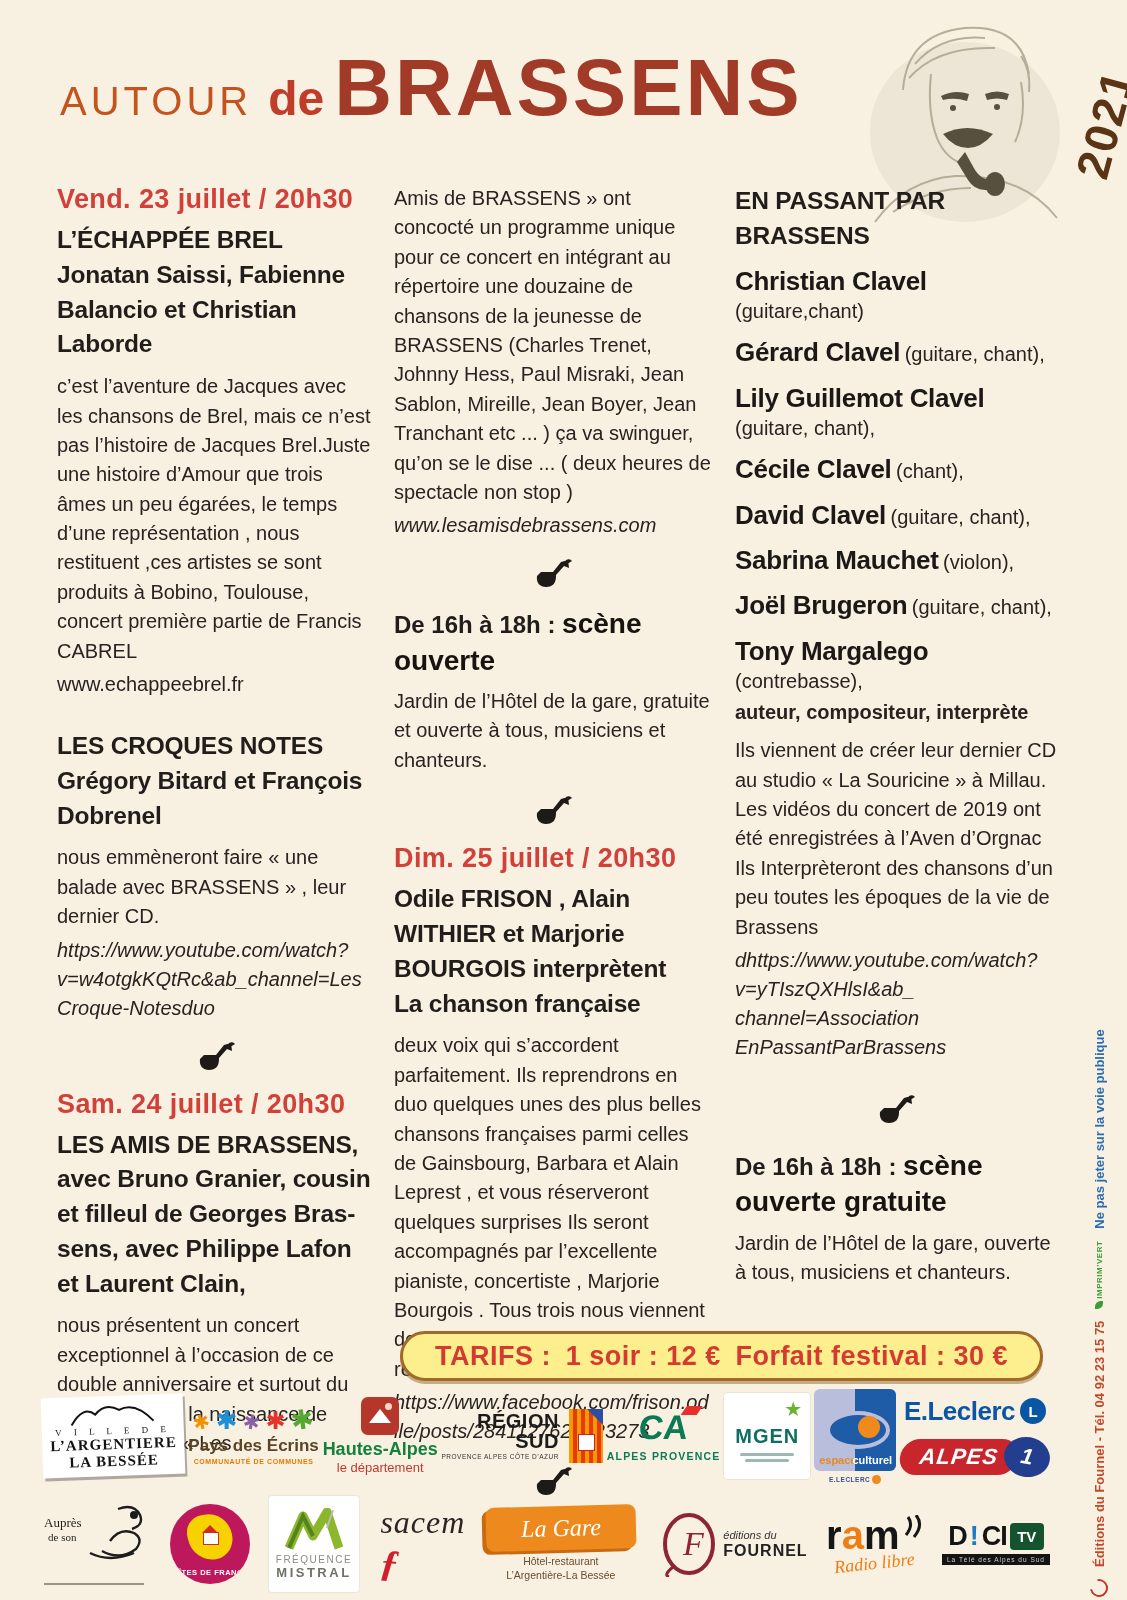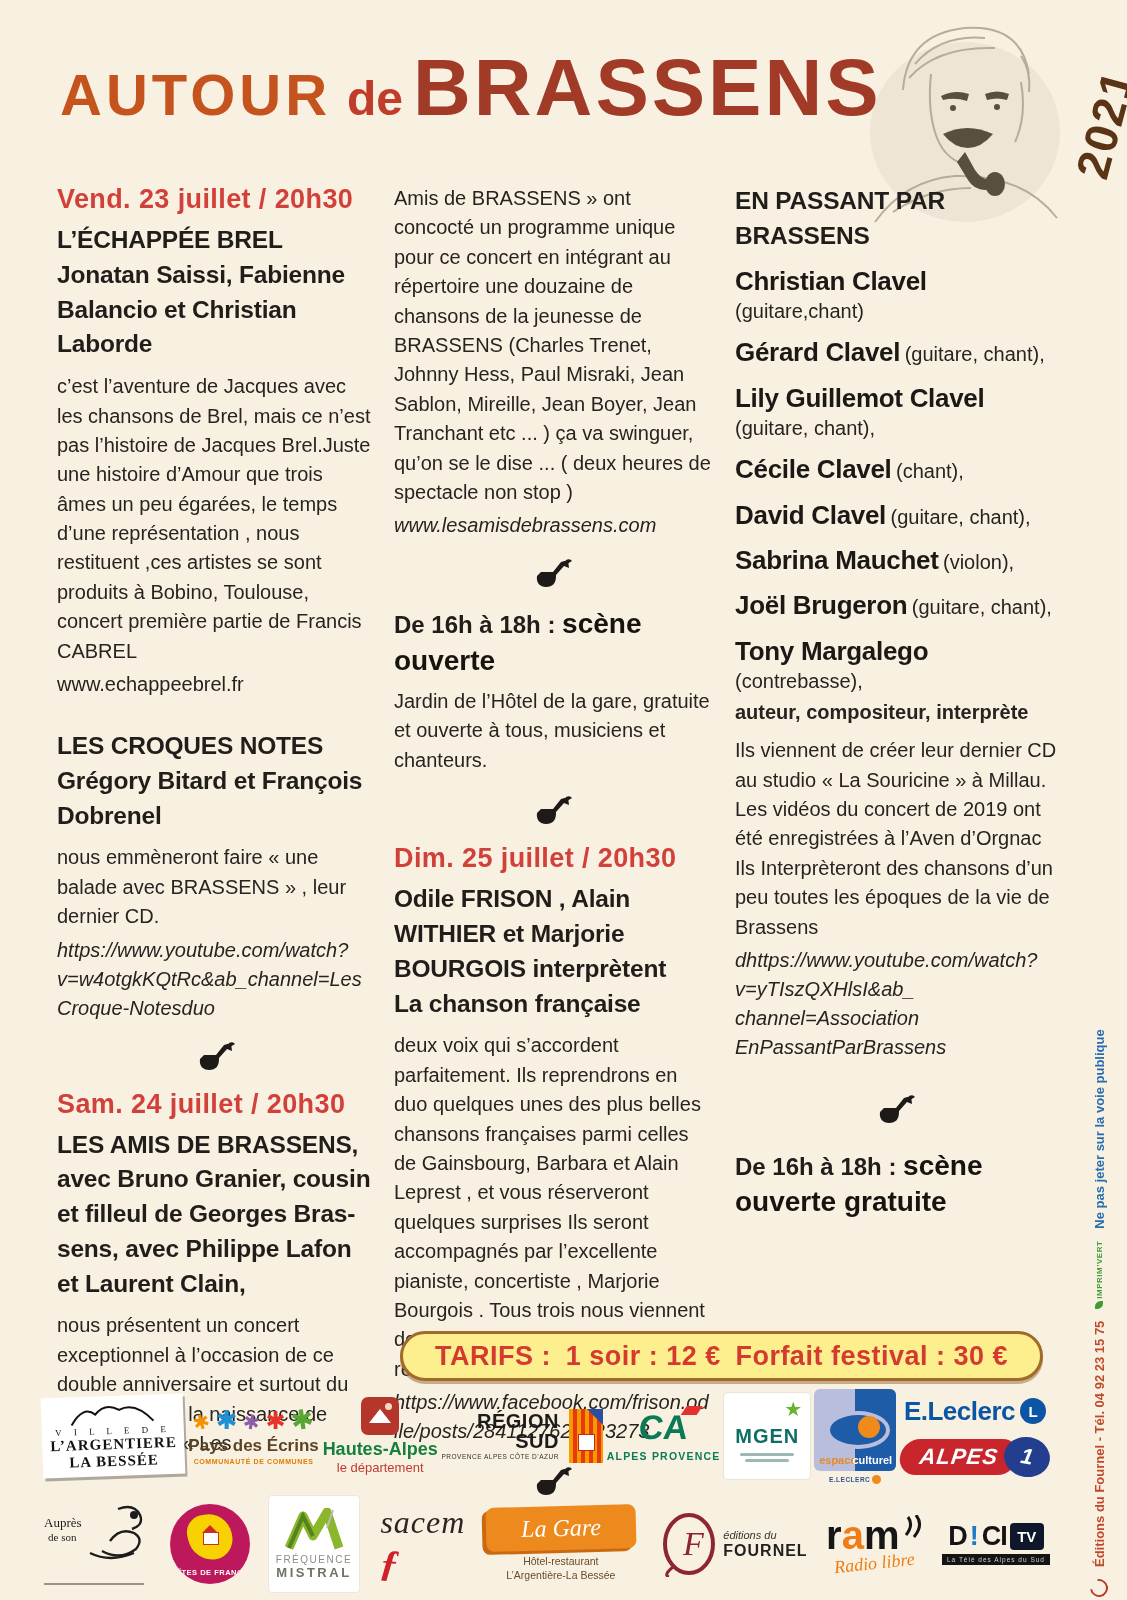--- a/index.html
+++ b/index.html
@@ -1,21 +1,21 @@
 <!DOCTYPE html>
 <html><head>
 <meta charset="utf-8">
 <style>
   html,body{margin:0;padding:0;background:#e8e2d4;}
   .page{position:relative;width:1127px;height:1600px;background:#f8f1e2;
         font-family:"Liberation Sans",sans-serif;color:#282320;overflow:hidden;margin:0 auto;}
 
   
   .hdr{position:absolute;left:60px;top:42px;width:1000px;height:150px;}
-  .hdr .t-autour{font-size:58px;font-weight:700;color:#c5531d;letter-spacing:4px;text-align:right;}
+  .hdr .t-autour{font-size:40px;font-weight:400;color:#c5531d;letter-spacing:4px;text-align:right;}
   .hdr .t-de{font-size:48px;font-weight:700;color:#c03c2b;margin:0 10px 0 16px;}
   .hdr .t-brassens{font-size:80px;font-weight:800;color:#a23a28;letter-spacing:3px;}
   .hdr-line{display:flex;align-items:baseline;}
   .portrait{position:absolute;left:785px;top:-30px;width:240px;height:220px;}
   .year{position:absolute;left:990px;top:55px;font-size:46px;font-weight:800;color:#5a3414;
         transform:rotate(-75deg);transform-origin:center;letter-spacing:2px;}
 
   
   .col{position:absolute;top:184px;width:318px;}
   .col1{left:57px;}
@@ -158,21 +158,21 @@
   .ram-line{display:flex;align-items:flex-start;line-height:1;}
   .ram-line .rl{font-size:40px;font-weight:900;color:#161616;}
   .ram-line .ra{font-size:40px;font-weight:900;color:#ef7d15;}
   .ram-arcs{width:22px;height:24px;margin-left:2px;}
   .ram-sub{font-family:"Liberation Serif",serif;font-style:italic;color:#ef7d15;font-size:18px;
            transform:rotate(-6deg);margin-top:-2px;}
 
   .dici-line{display:flex;align-items:center;gap:3px;line-height:1;}
   .dici-line .dk{font-size:27px;font-weight:900;color:#141414;letter-spacing:-1px;}
   .dici-line .db{font-size:27px;font-weight:900;color:#1a7ac4;}
-  .dici-tv{width:34px;height:27px;background:#0f172a;border-radius:4px;color:#fff;font-weight:900;
+  .dici-tv{width:34px;height:27px;background:#14532d;border-radius:4px;color:#fff;font-weight:900;
            font-size:15px;display:flex;align-items:center;justify-content:center;}
   .dici-strip{margin-top:4px;background:#141414;color:#cfcfcf;font-size:6.5px;letter-spacing:1px;
               padding:2px 5px;}
 
   
   .side{position:absolute;left:1090px;top:1597px;width:560px;transform:rotate(-90deg);
         transform-origin:left top;display:flex;align-items:center;gap:12px;font-size:13px;}
   .side .fo-mark{width:14px;height:14px;border:2px solid #bf3a2a;border-radius:50%;border-top-color:transparent;
         transform:rotate(35deg);flex:none;}
   .side .credits{color:#bf4a2a;font-weight:700;white-space:nowrap;}
@@ -300,20 +300,21 @@
     <div class="pipe gap30">
       <svg viewBox="0 0 40 32">
           <path fill="#1e1a17" d="M4 19 c-1 7 3 11 9 11 c7 0 10-4 10-11 l0-1 8-9 5 2 -1-8 -7 2 -8 10 -12 0 z"></path>
           <path fill="#1e1a17" d="M33 3 q4 -2 6 1 l-5 3 z"></path>
         </svg>
     </div>
 
     <h3 class="open gap18">
       <span class="pre">De 16h à 18h : </span><strong>scène ouverte gratuite</strong>
     </h3>
+    <p class="body">Jardin de l’Hôtel de la gare, ouverte à tous, musiciens et chanteurs.</p>
   </section>
 
   <div class="banner">
     <span>TARIFS :</span>
     <span>1 soir : 12 €</span>
     <span>Forfait festival : 30 €</span>
   </div>
 
   <div class="sprow row1">
 

